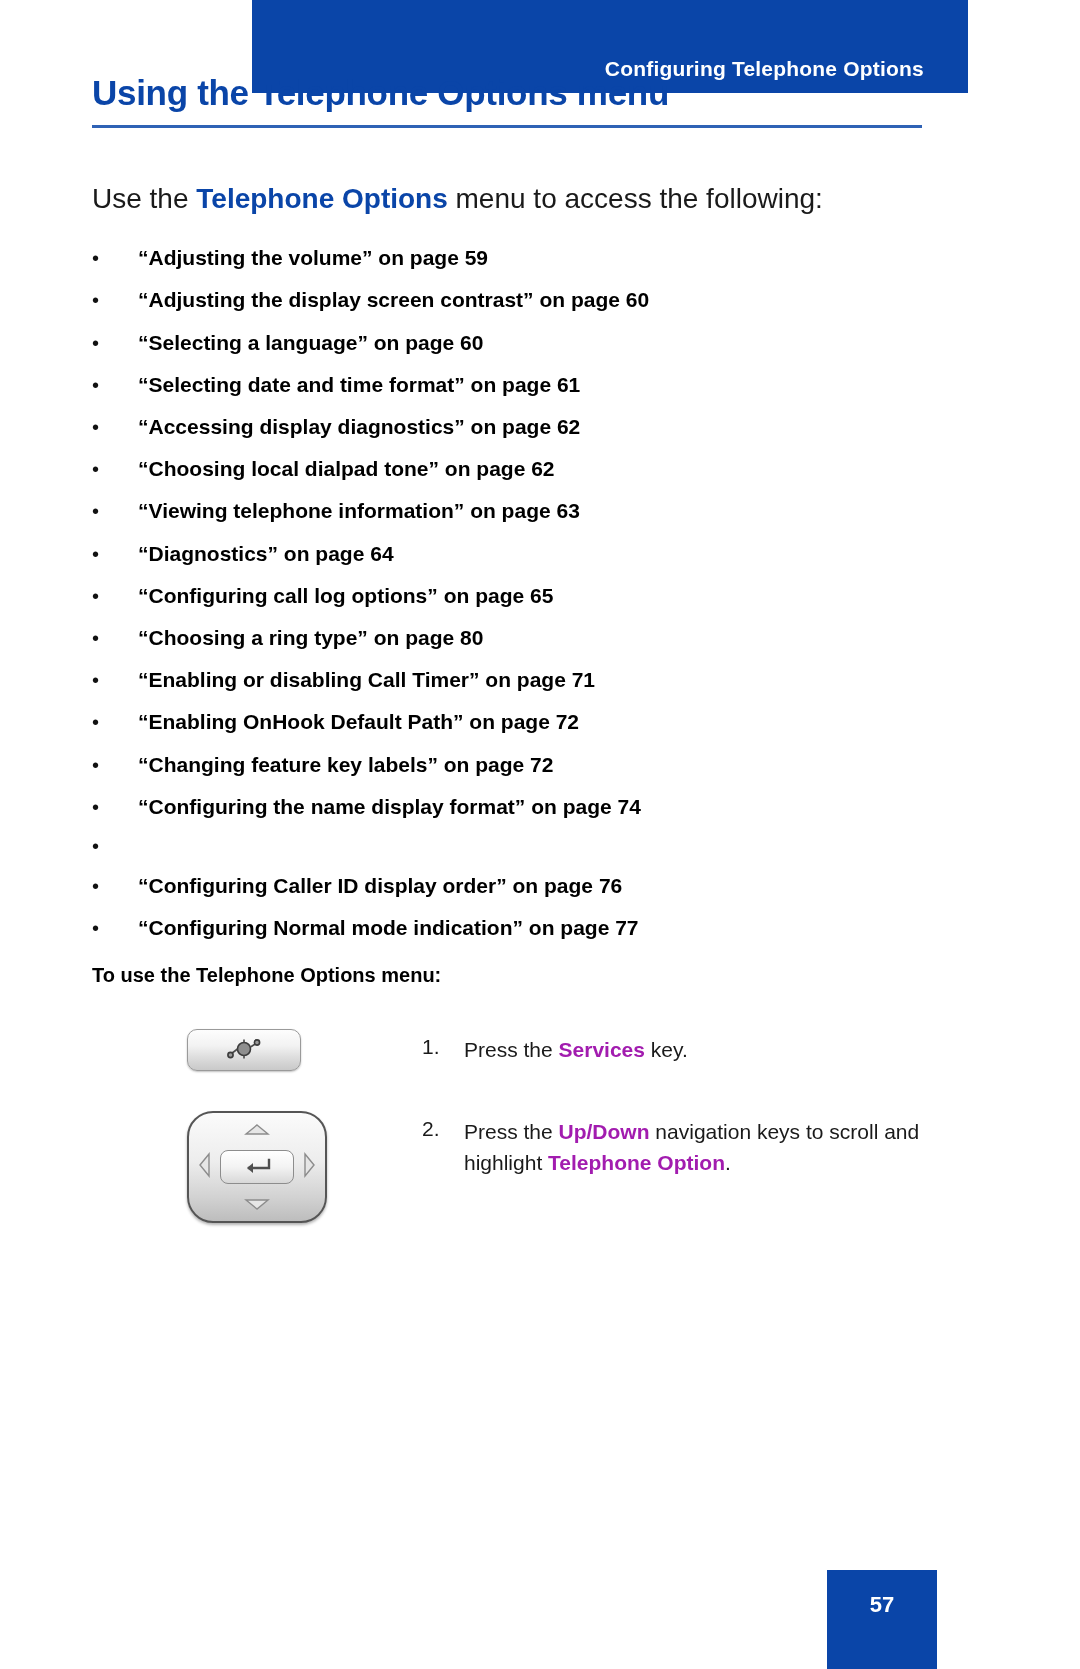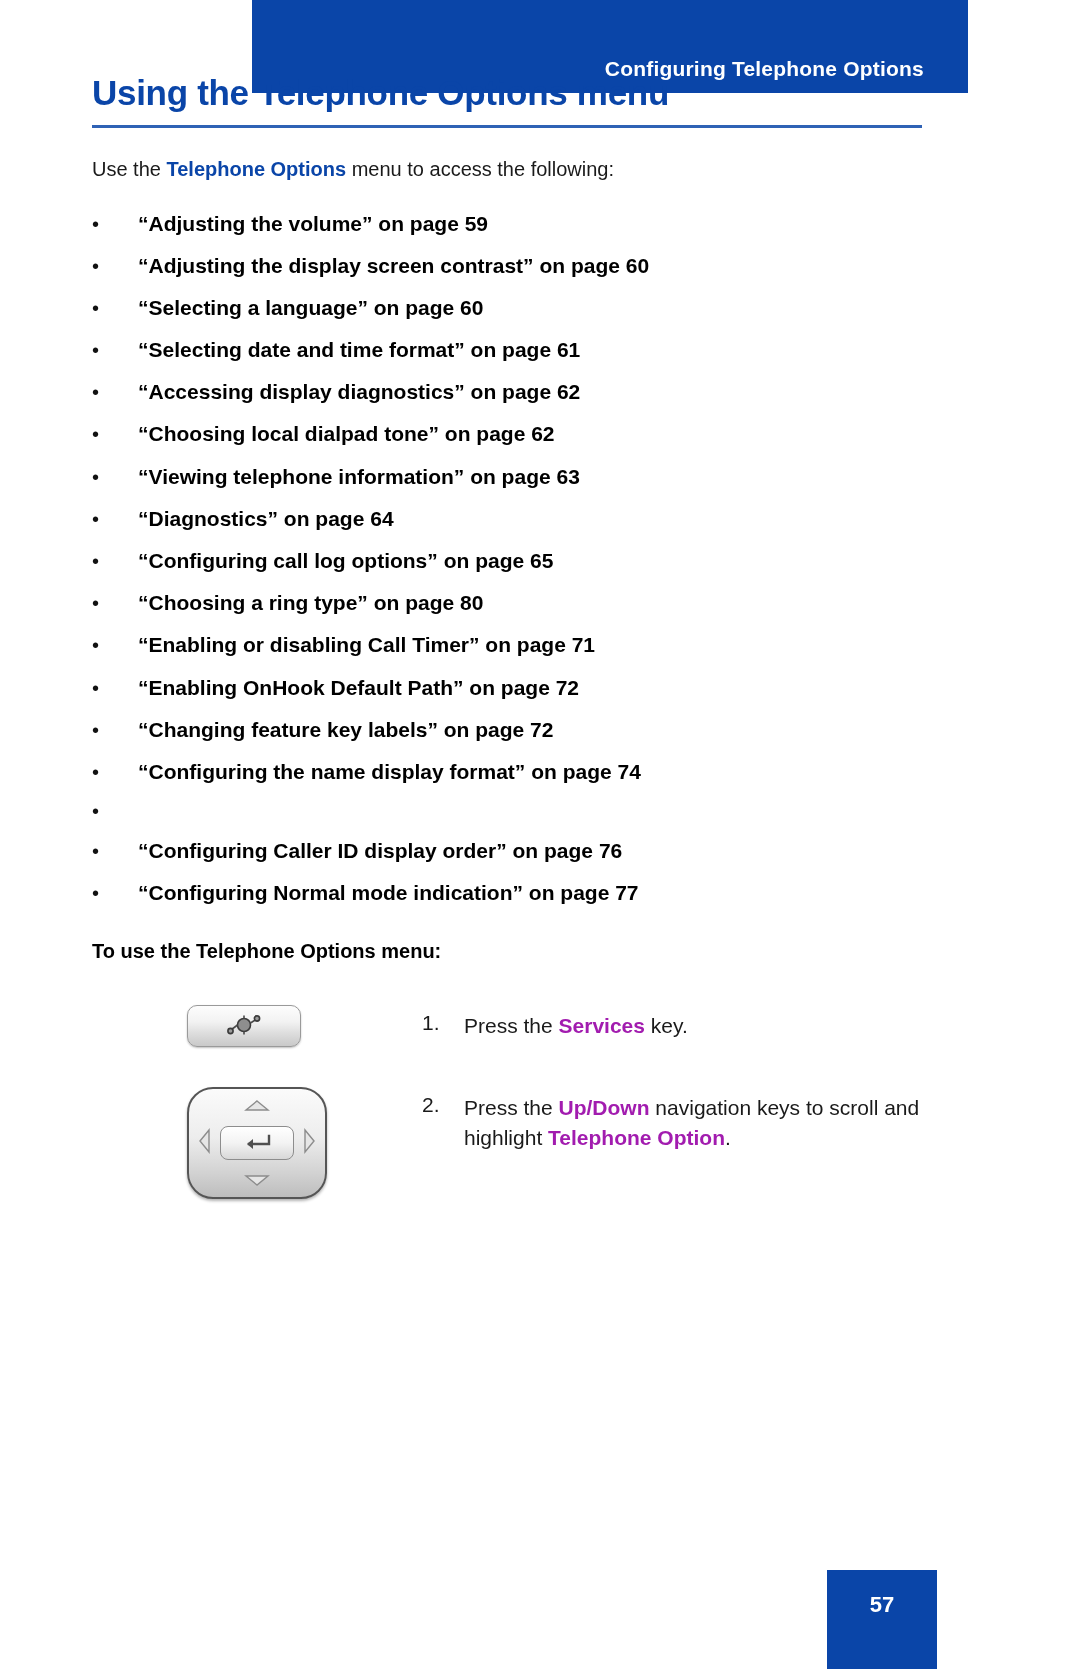--- a/index.html
+++ b/index.html
@@ -59,22 +59,22 @@
   }
   .title-rule {
     margin-top: 12px;
     width: 830px;
     height: 3px;
     background: #2f62b5;
   }
 
   
   .intro {
-    margin-top: 28px;
-    font-size: 20px;
+    margin-top: 52px;
+    font-size: 28px;
     line-height: 1.35;
     color: #1a1a1a;
   }
   .intro b {
     color: #0a45a8;
     font-weight: bold;
   }
 
   
   .bullet-list {
@@ -95,21 +95,21 @@
   .bullet-text {
     font-size: 21px;
     font-weight: bold;
     color: #000000;
     line-height: 1.2;
     white-space: nowrap;
   }
 
   
   .sub-heading {
-    margin-top: 34px;
+    margin-top: 24px;
     font-size: 20px;
     font-weight: bold;
     color: #000000;
   }
 
   
   .steps {
     margin-top: 42px;
   }
   .step-row {

